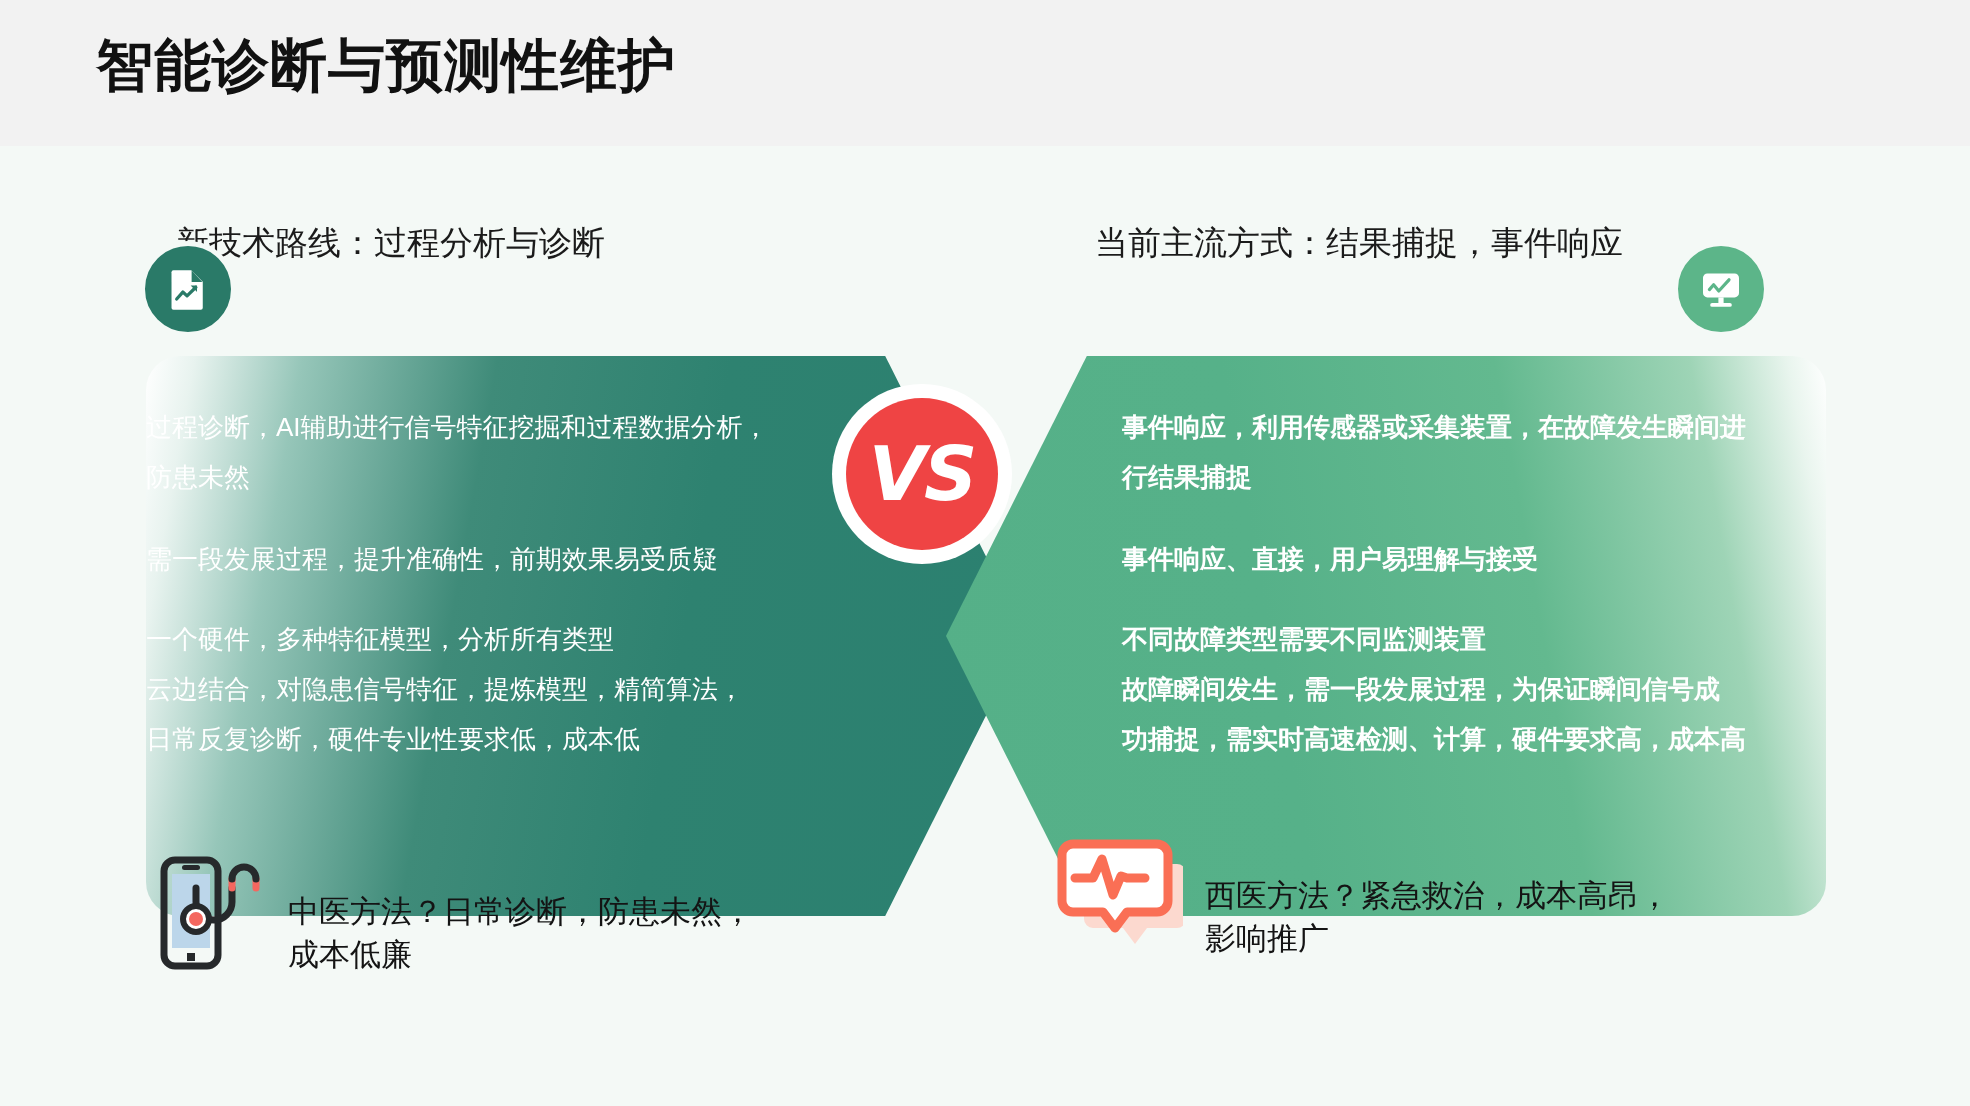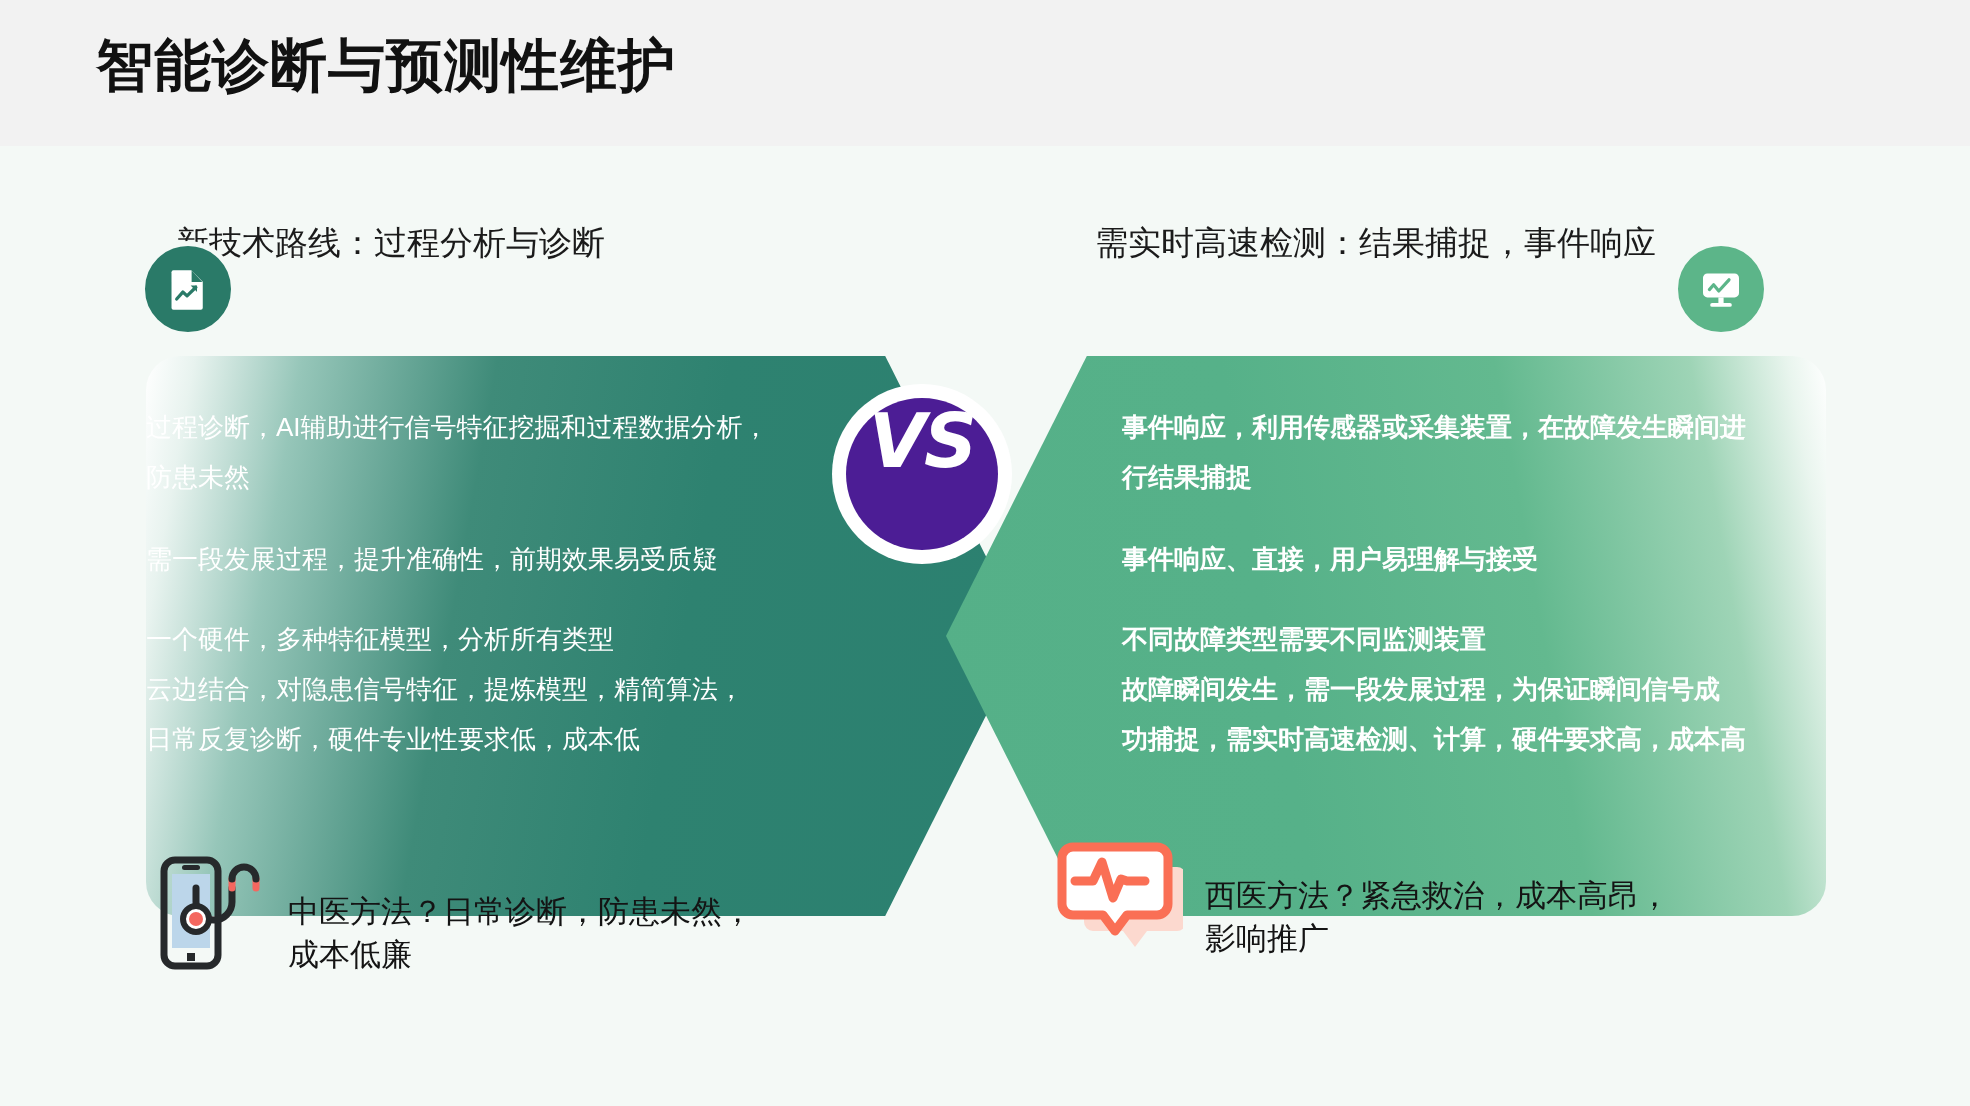--- a/index.html
+++ b/index.html
@@ -141,41 +141,42 @@
   .vs-ring {
     position: absolute;
     inset: 0;
     border-radius: 50%;
     background: #ffffff;
   }
   .vs-disc {
     position: absolute;
     inset: 14px;
     border-radius: 50%;
-    background: #4c1d95;
+    background: #ef4444;
     display: flex;
+    align-items: center;
     justify-content: center;
   }
   .vs-text {
     color: #ffffff;
     font-size: 74px;
     font-weight: bold;
     font-style: italic;
     letter-spacing: -2px;
     font-family: "DejaVu Sans", sans-serif;
   }
 
   
   .foot {
     position: absolute;
     display: flex;
     align-items: flex-start;
   }
   .foot-left  { left: 150px;  top: 672px; align-items: flex-end; }
-  .foot-right { left: 1055px; top: 680px; align-items: center; }
+  .foot-right { left: 1055px; top: 680px; }
 
   .foot-icon {
     flex: 0 0 auto;
     width: 128px;
     height: 128px;
     position: relative;
   }
   .foot-icon svg { display: block; }
 
   .foot-text {
@@ -191,21 +192,21 @@
 </head>
 <body>
 
 <div class="header-bar">
   <div class="page-title">智能诊断与预测性维护</div>
 </div>
 
 <div class="stage">
 
   <div class="col-head left">新技术路线：过程分析与诊断</div>
-  <div class="col-head right">需实时高速检测：结果捕捉，事件响应</div>
+  <div class="col-head right">当前主流方式：结果捕捉，事件响应</div>
 
   <div class="card card-left">
     <div class="card-shape"></div>
     <div class="card-text para-1">过程诊断，AI辅助进行信号特征挖掘和过程数据分析，
 防患未然</div>
     <div class="card-text para-2">需一段发展过程，提升准确性，前期效果易受质疑</div>
     <div class="card-text para-3">一个硬件，多种特征模型，分析所有类型
 云边结合，对隐患信号特征，提炼模型，精简算法，
 日常反复诊断，硬件专业性要求低，成本低</div>
   </div>

